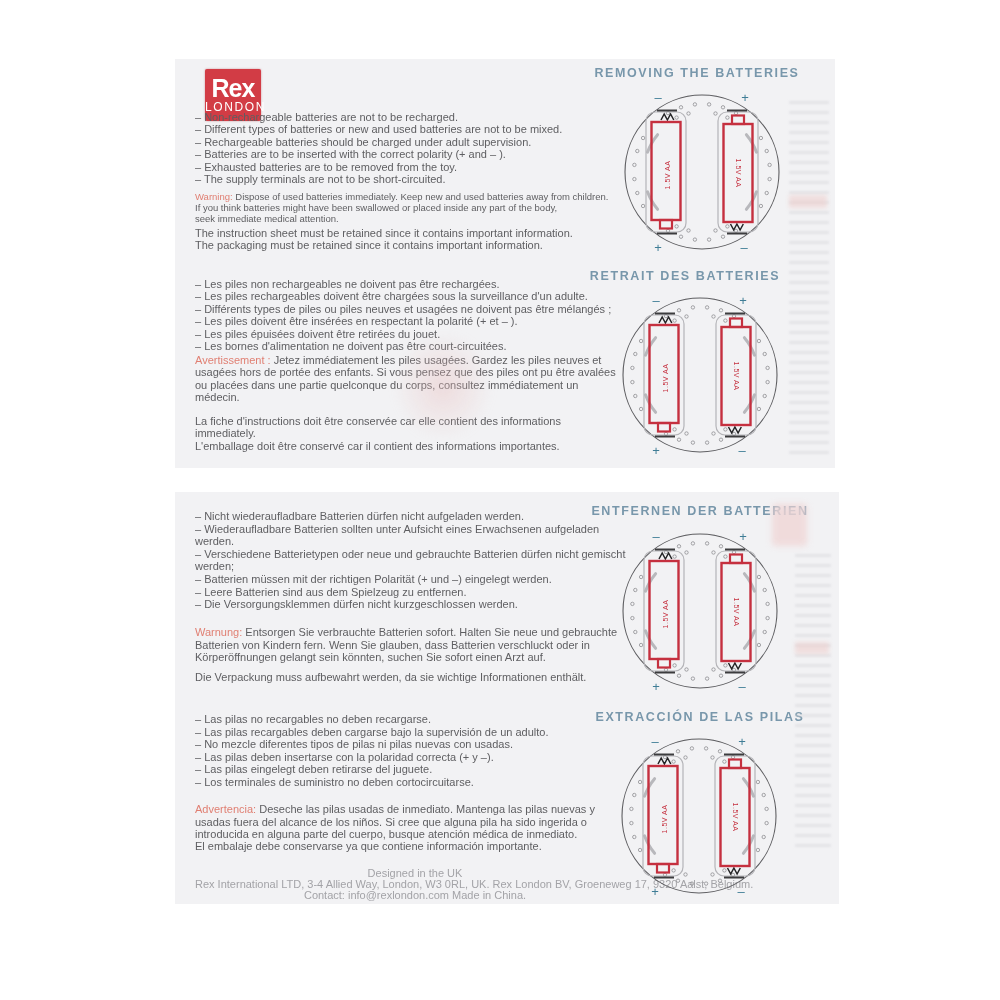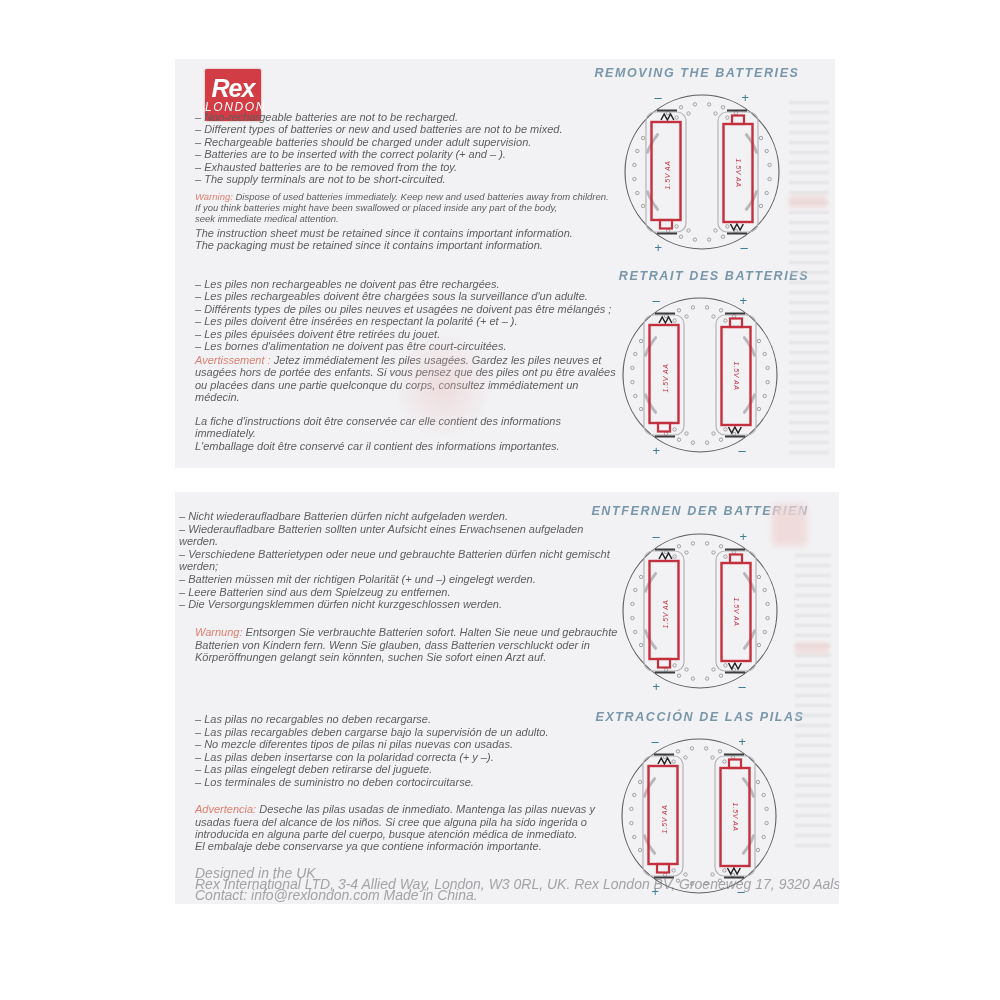--- a/index.html
+++ b/index.html
@@ -1,36 +1,36 @@
 <!DOCTYPE html>
 <html><head>
 <meta charset="utf-8">
 <style>
   html,body{margin:0;padding:0;width:1000px;height:1000px;background:#ffffff;
     font-family:"Liberation Sans",sans-serif;position:relative;overflow:hidden;}
-  .card{position:absolute;background:#f2f2f4;overflow:hidden;font-style:italic;}
+  .card{position:absolute;background:#f2f2f4;overflow:hidden;}
   #card1{left:175px;top:59px;width:660px;height:409px;}
   #card2{left:175px;top:492px;width:664px;height:412px;}
   .logo{position:absolute;left:30px;top:10px;width:56px;height:52px;background:#d23c45;
     border-radius:2px;color:#fff;text-align:center;box-shadow:0 0 2px rgba(180,40,50,.5);}
   .logo .brand{font-size:25px;font-weight:bold;line-height:26px;margin-top:6px;letter-spacing:-1px;}
   .logo .city{font-size:12px;letter-spacing:1.6px;margin-top:-1px;}
   .textblock{position:absolute;color:#5e5e61;font-size:11px;line-height:12.4px;}
   #card2 .textblock{line-height:12.6px;}
   .line{white-space:nowrap;}
   .small{font-size:9.5px;line-height:10.9px;}
   .small .line{line-height:10.9px;}
   .wlabel{color:#e07f72;}
   .heading{position:absolute;width:320px;text-align:center;color:#7897ab;font-size:12.5px;
     letter-spacing:1.6px;font-weight:600;white-space:nowrap;}
   .diagram{position:absolute;width:170px;height:170px;}
   .diagram svg{position:absolute;left:5px;top:5px;}
   .corner{position:absolute;color:#3f7d96;font-size:13px;font-weight:500;
     transform:translate(-50%,-50%);}
-  .footer{position:absolute;color:#a3a3a7;font-size:14px;line-height:11px;}
+  .footer{position:absolute;text-align:center;color:#a3a3a7;font-size:11px;line-height:11px;}
   .footer .line{white-space:nowrap;}
   .ghost-col{position:absolute;opacity:.5;filter:blur(1.3px);
     background:repeating-linear-gradient(to bottom,#d7d7db 0 3px,transparent 3px 10px);}
   .ghost-red{position:absolute;background:#eecdcb;opacity:.55;filter:blur(2px);}
   .ghost-logo{position:absolute;background:#f0d6d6;filter:blur(3px);border-radius:2px;opacity:.8;}
   .ghost-blob{position:absolute;filter:blur(5px);
     background:radial-gradient(ellipse at center,rgba(231,186,186,.4),transparent 70%);}
 </style>
 </head>
 <body>
@@ -134,21 +134,21 @@
   <rect x="29.5" y="30" width="29" height="98" fill="none" stroke="#c5303f" stroke-width="2.4"></rect>
   <rect x="38" y="128" width="12" height="8.5" fill="none" stroke="#c5303f" stroke-width="2.2"></rect>
   <rect x="101.5" y="32" width="29" height="98" fill="none" stroke="#c5303f" stroke-width="2.4"></rect>
   <rect x="110" y="23.5" width="12" height="8.5" fill="none" stroke="#c5303f" stroke-width="2.2"></rect>
   <text class="bat-label" transform="translate(47.5 83) rotate(-90)" font-size="7" fill="#c5303f" text-anchor="middle" letter-spacing="0.5">1.5V AA</text>
   <text class="bat-label" transform="translate(113.5 81) rotate(90)" font-size="7" fill="#c5303f" text-anchor="middle" letter-spacing="0.5">1.5V AA</text>
 </svg>
       </div>
   </div>
 
-  <div class="heading" style="left:379px;top:210px">RETRAIT DES BATTERIES</div>
+  <div class="heading" style="left:350px;top:210px">RETRAIT DES BATTERIES</div>
   <div class="diagram" style="left:440px;top:231px">
     <span class="corner" style="left:41px;top:10px">–</span>
     <span class="corner" style="left:128px;top:10px">+</span>
     <span class="corner" style="left:41px;top:160px">+</span>
     <span class="corner" style="left:127px;top:160px">–</span>
     <div class="svg-holder">
 <svg width="160" height="160" viewBox="0 0 160 160">
   <circle cx="80" cy="80" r="77" fill="none" stroke="#5d5d60" stroke-width="1.1"></circle>
   <circle cx="114" cy="21.1" r="1.7" fill="none" stroke="#8e8e92" stroke-width="0.8"></circle>
           <circle cx="101" cy="15.3" r="1.7" fill="none" stroke="#8e8e92" stroke-width="0.8"></circle>
@@ -202,36 +202,37 @@
 </svg>
       </div>
   </div>
 
   <div class="ghost-col" style="left:614px;top:42px;width:40px;height:356px"></div>
   <div class="ghost-red" style="left:614px;top:136px;width:38px;height:13px"></div>
   <div class="ghost-blob" style="left:218px;top:272px;width:100px;height:110px"></div>
 </div>
 
 <div class="card" id="card2">
-  <div class="textblock" style="left:4px;top:18px">
+  <div class="textblock" style="left:20px;top:18px">
       <div class="line">– Nicht wiederaufladbare Batterien dürfen nicht aufgeladen werden.</div>
       <div class="line">– Wiederaufladbare Batterien sollten unter Aufsicht eines Erwachsenen aufgeladen</div>
       <div class="line">werden.</div>
       <div class="line">– Verschiedene Batterietypen oder neue und gebrauchte Batterien dürfen nicht gemischt</div>
       <div class="line">werden;</div>
       <div class="line">– Batterien müssen mit der richtigen Polarität (+ und –) eingelegt werden.</div>
       <div class="line">– Leere Batterien sind aus dem Spielzeug zu entfernen.</div>
       <div class="line">– Die Versorgungsklemmen dürfen nicht kurzgeschlossen werden.</div>
     </div>
   <div class="textblock" style="left:20px;top:134px">
       <div class="line"><span class="wlabel">Warnung: </span>Entsorgen Sie verbrauchte Batterien sofort. Halten Sie neue und gebrauchte</div>
       <div class="line">Batterien von Kindern fern. Wenn Sie glauben, dass Batterien verschluckt oder in</div>
       <div class="line">Körperöffnungen gelangt sein könnten, suchen Sie sofort einen Arzt auf.</div>
     </div>
   <div class="textblock" style="left:20px;top:179px">
+      <div class="line">Die Verpackung muss aufbewahrt werden, da sie wichtige Informationen enthält.</div>
     </div>
 
   <div class="textblock" style="left:20px;top:221px">
       <div class="line">– Las pilas no recargables no deben recargarse.</div>
       <div class="line">– Las pilas recargables deben cargarse bajo la supervisión de un adulto.</div>
       <div class="line">– No mezcle diferentes tipos de pilas ni pilas nuevas con usadas.</div>
       <div class="line">– Las pilas deben insertarse con la polaridad correcta (+ y –).</div>
       <div class="line">– Las pilas eingelegt deben retirarse del juguete.</div>
       <div class="line">– Los terminales de suministro no deben cortocircuitarse.</div>
     </div>

